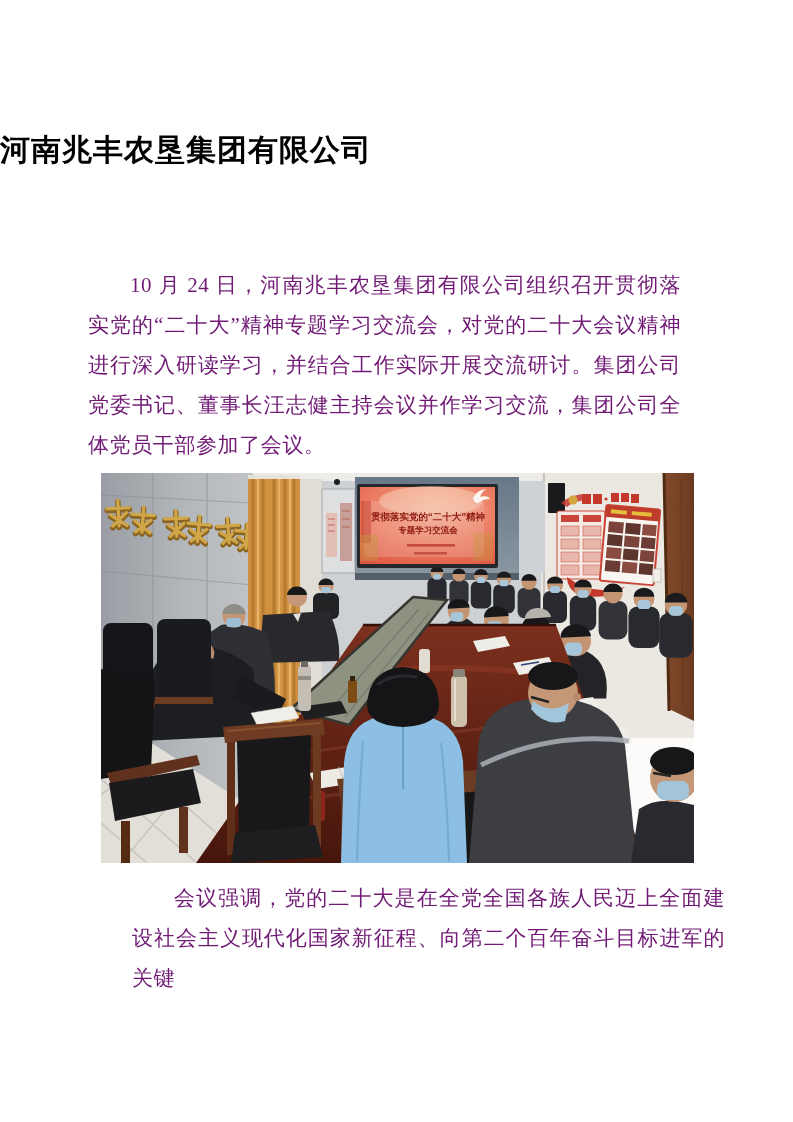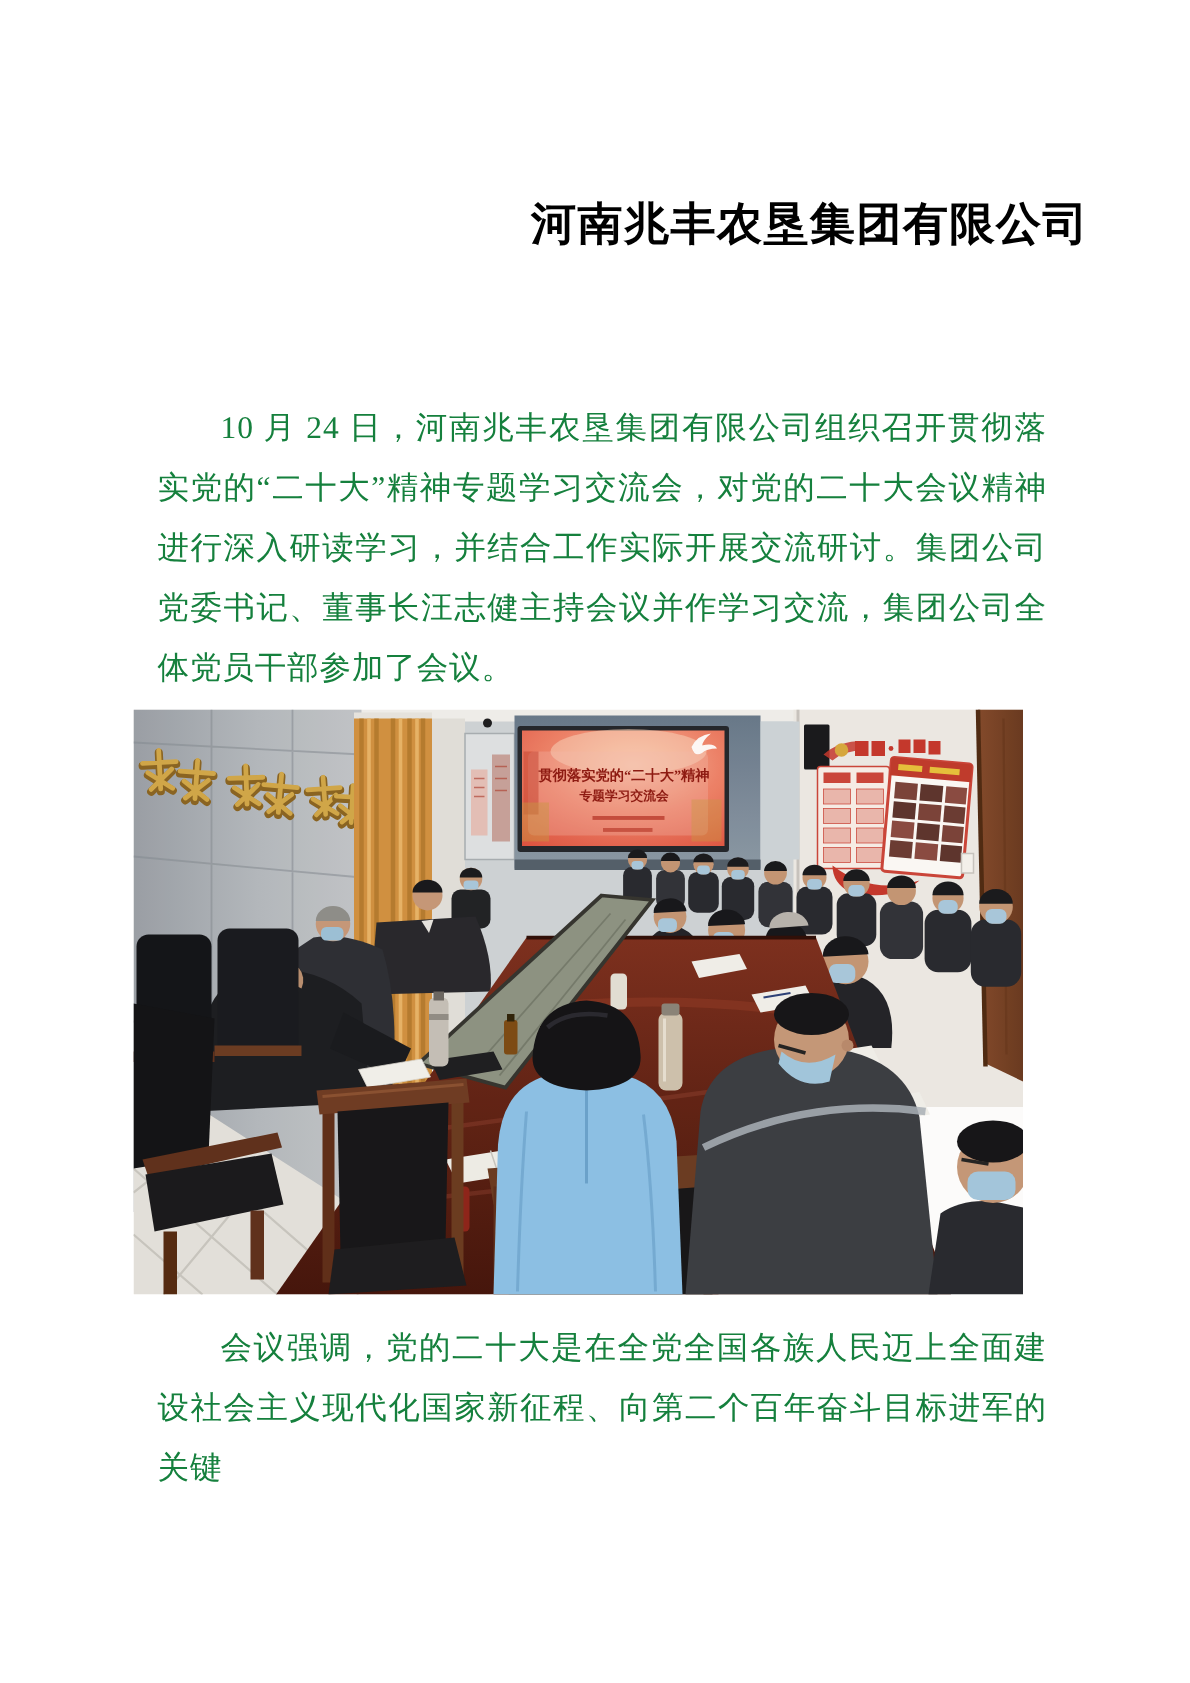--- a/index.html
+++ b/index.html
@@ -1,26 +1,26 @@
 <!DOCTYPE html>
 <html><head>
 <meta charset="utf-8">
 <style>
   html,body{margin:0;padding:0;background:#ffffff;}
   body{width:793px;height:1122px;font-family:"Liberation Serif","DejaVu Serif",serif;}
   .page{position:relative;width:793px;height:1122px;background:#ffffff;overflow:hidden;}
-  .doc-title{position:absolute;top:128px;left:0;width:726px;margin:0;text-align:right;
+  .doc-title{position:absolute;top:128px;left:0;width:726px;margin:0;text-align:left;
     font-size:30px;line-height:43px;font-weight:bold;color:#000;letter-spacing:1px;
     font-family:"Liberation Serif","DejaVu Serif",serif;}
   .doc-title span{display:block;}
-  .body-para{position:absolute;left:105px;width:593px;margin:0;font-size:21px;line-height:40px;
-    color:#15803d;text-align:justify;text-indent:42px;letter-spacing:0.6px;}
+  .body-para{position:absolute;left:88px;width:593px;margin:0;font-size:21px;line-height:40px;
+    color:#701a75;text-align:justify;text-indent:42px;letter-spacing:0.6px;}
   .para-1{top:265px;}
-  .para-2{top:878px;}
-  .photo-fig{position:absolute;top:473px;left:89px;width:660px;height:390px;margin:0;padding:0;}
+  .para-2{top:878px;margin-left:44px;}
+  .photo-fig{position:absolute;top:473px;left:101px;width:660px;height:390px;margin:0;padding:0;}
   .photo-fig svg{display:block;width:593px;height:390px;}
 </style>
 </head>
 <body>
 
 <div class="page">
 
   <h1 class="doc-title">
     <span>河南兆丰农垦集团有限公司</span>
   </h1>

